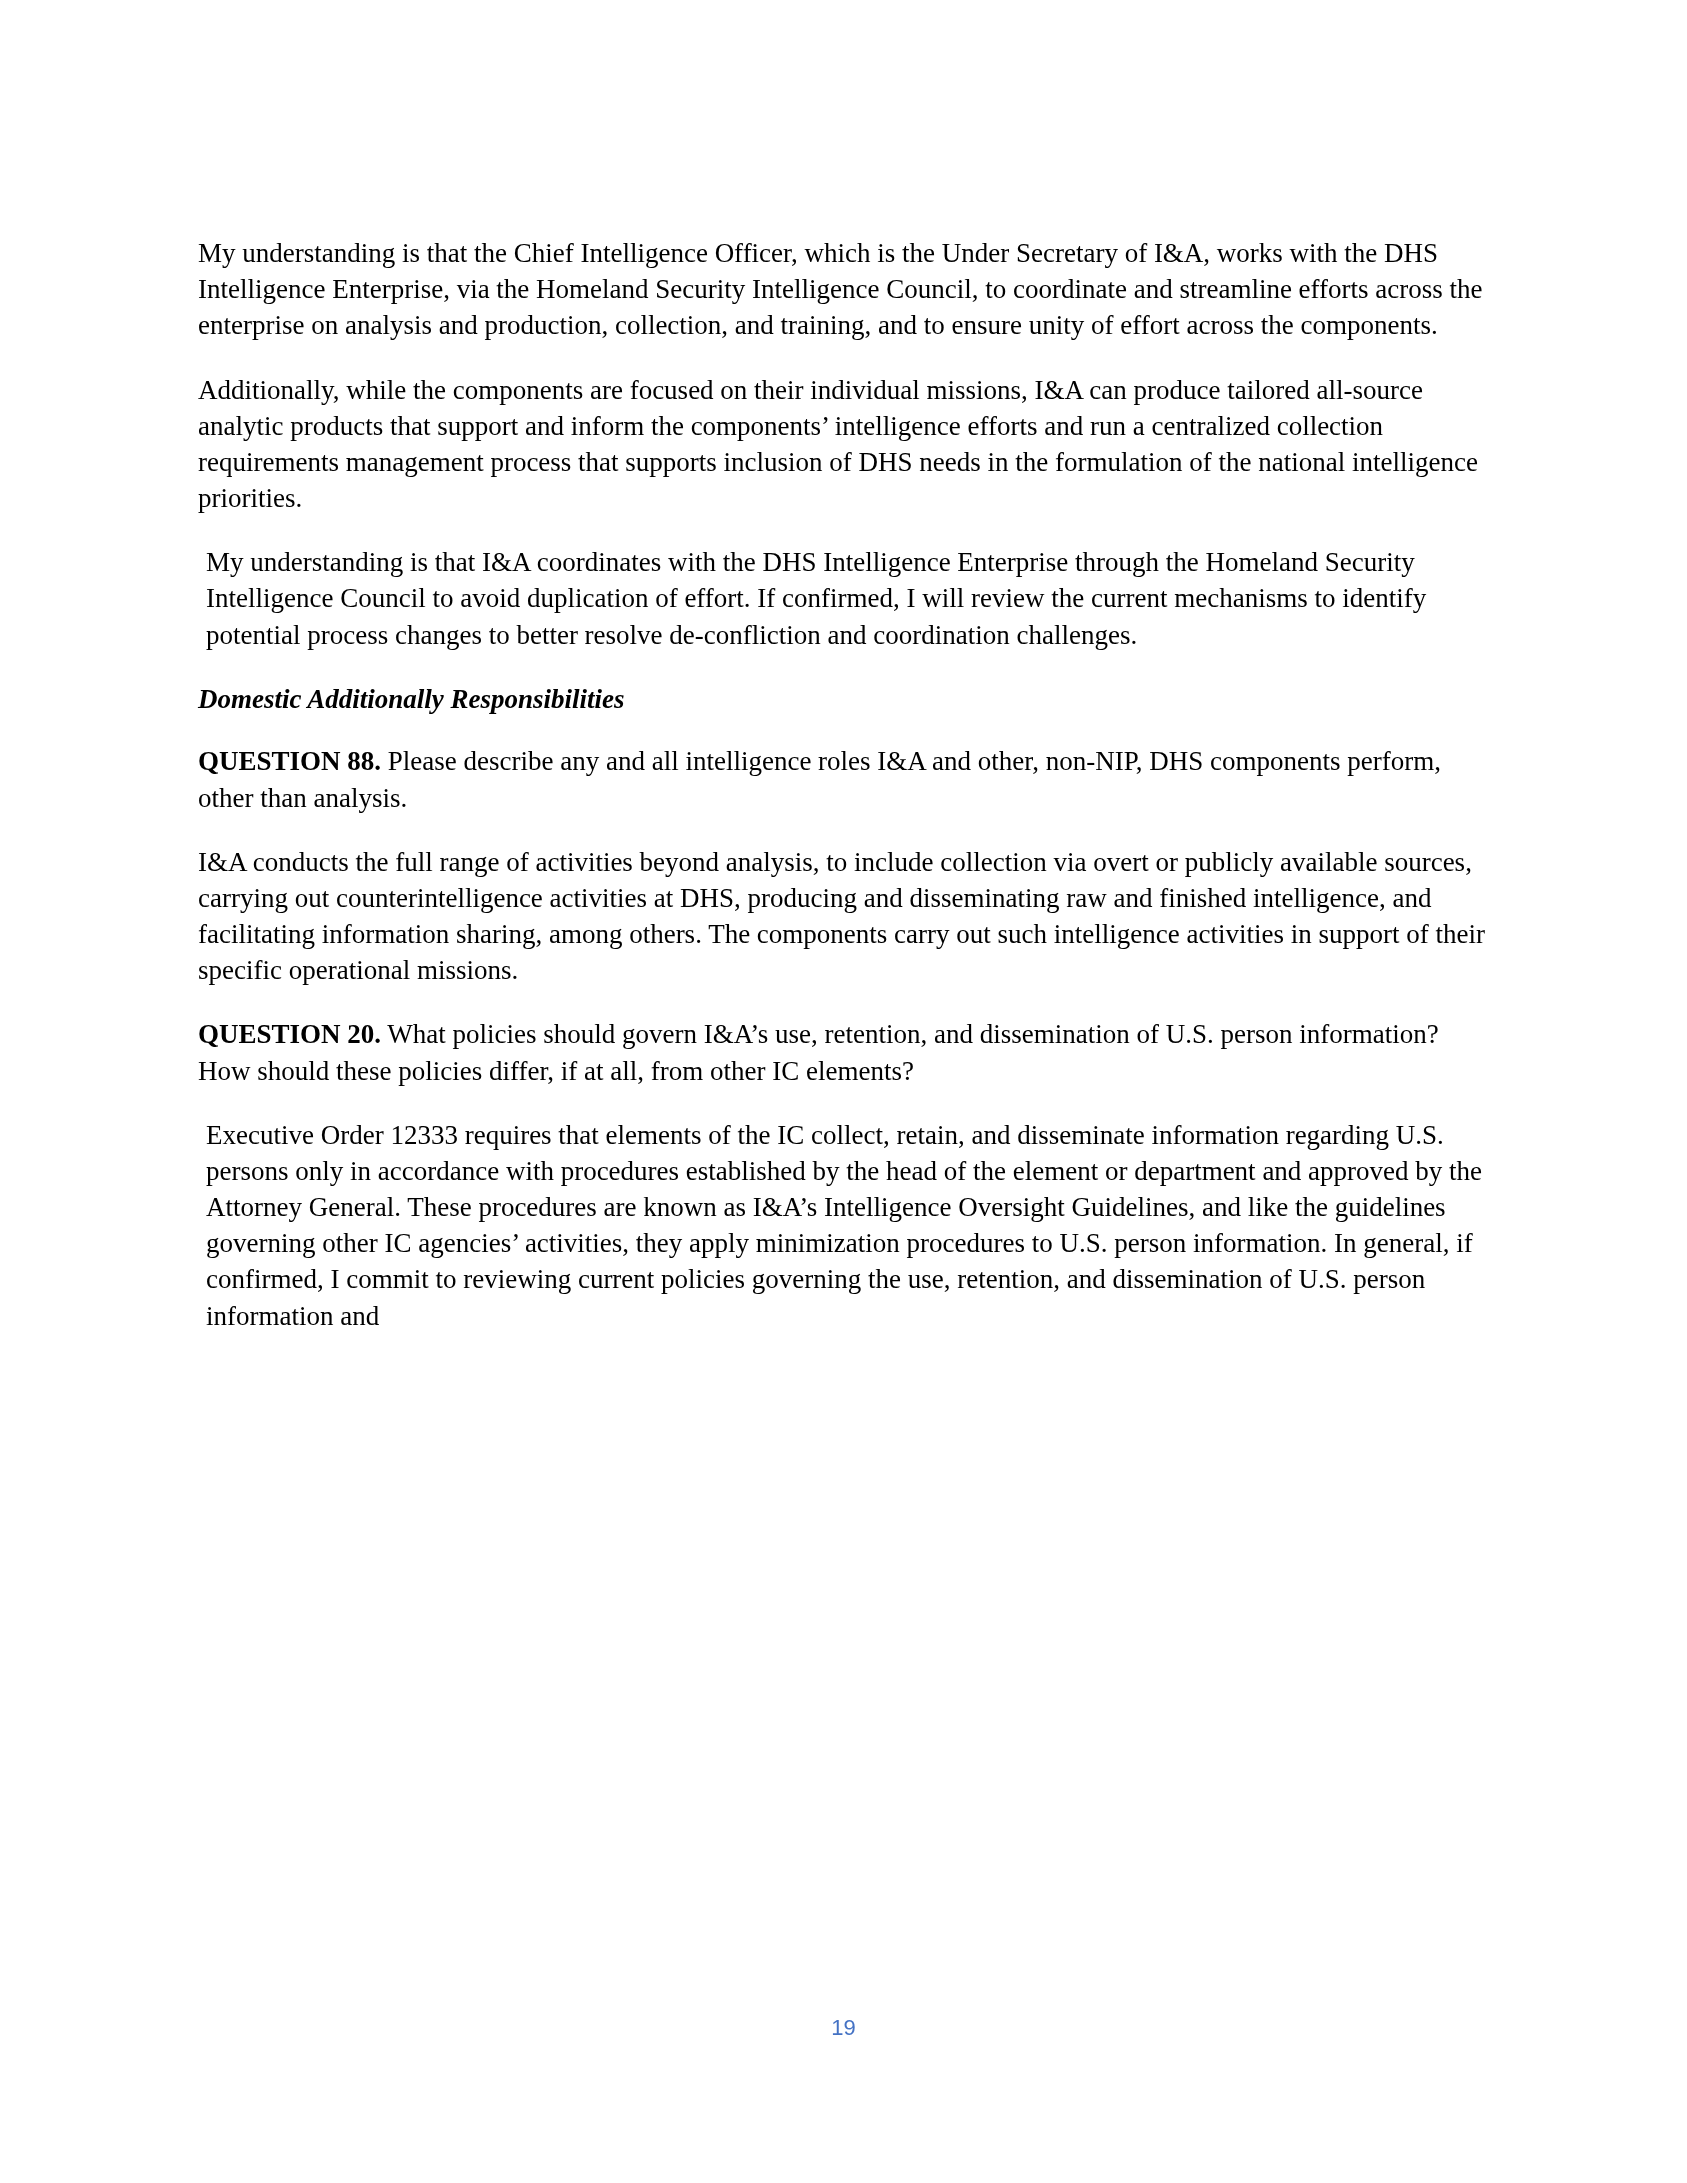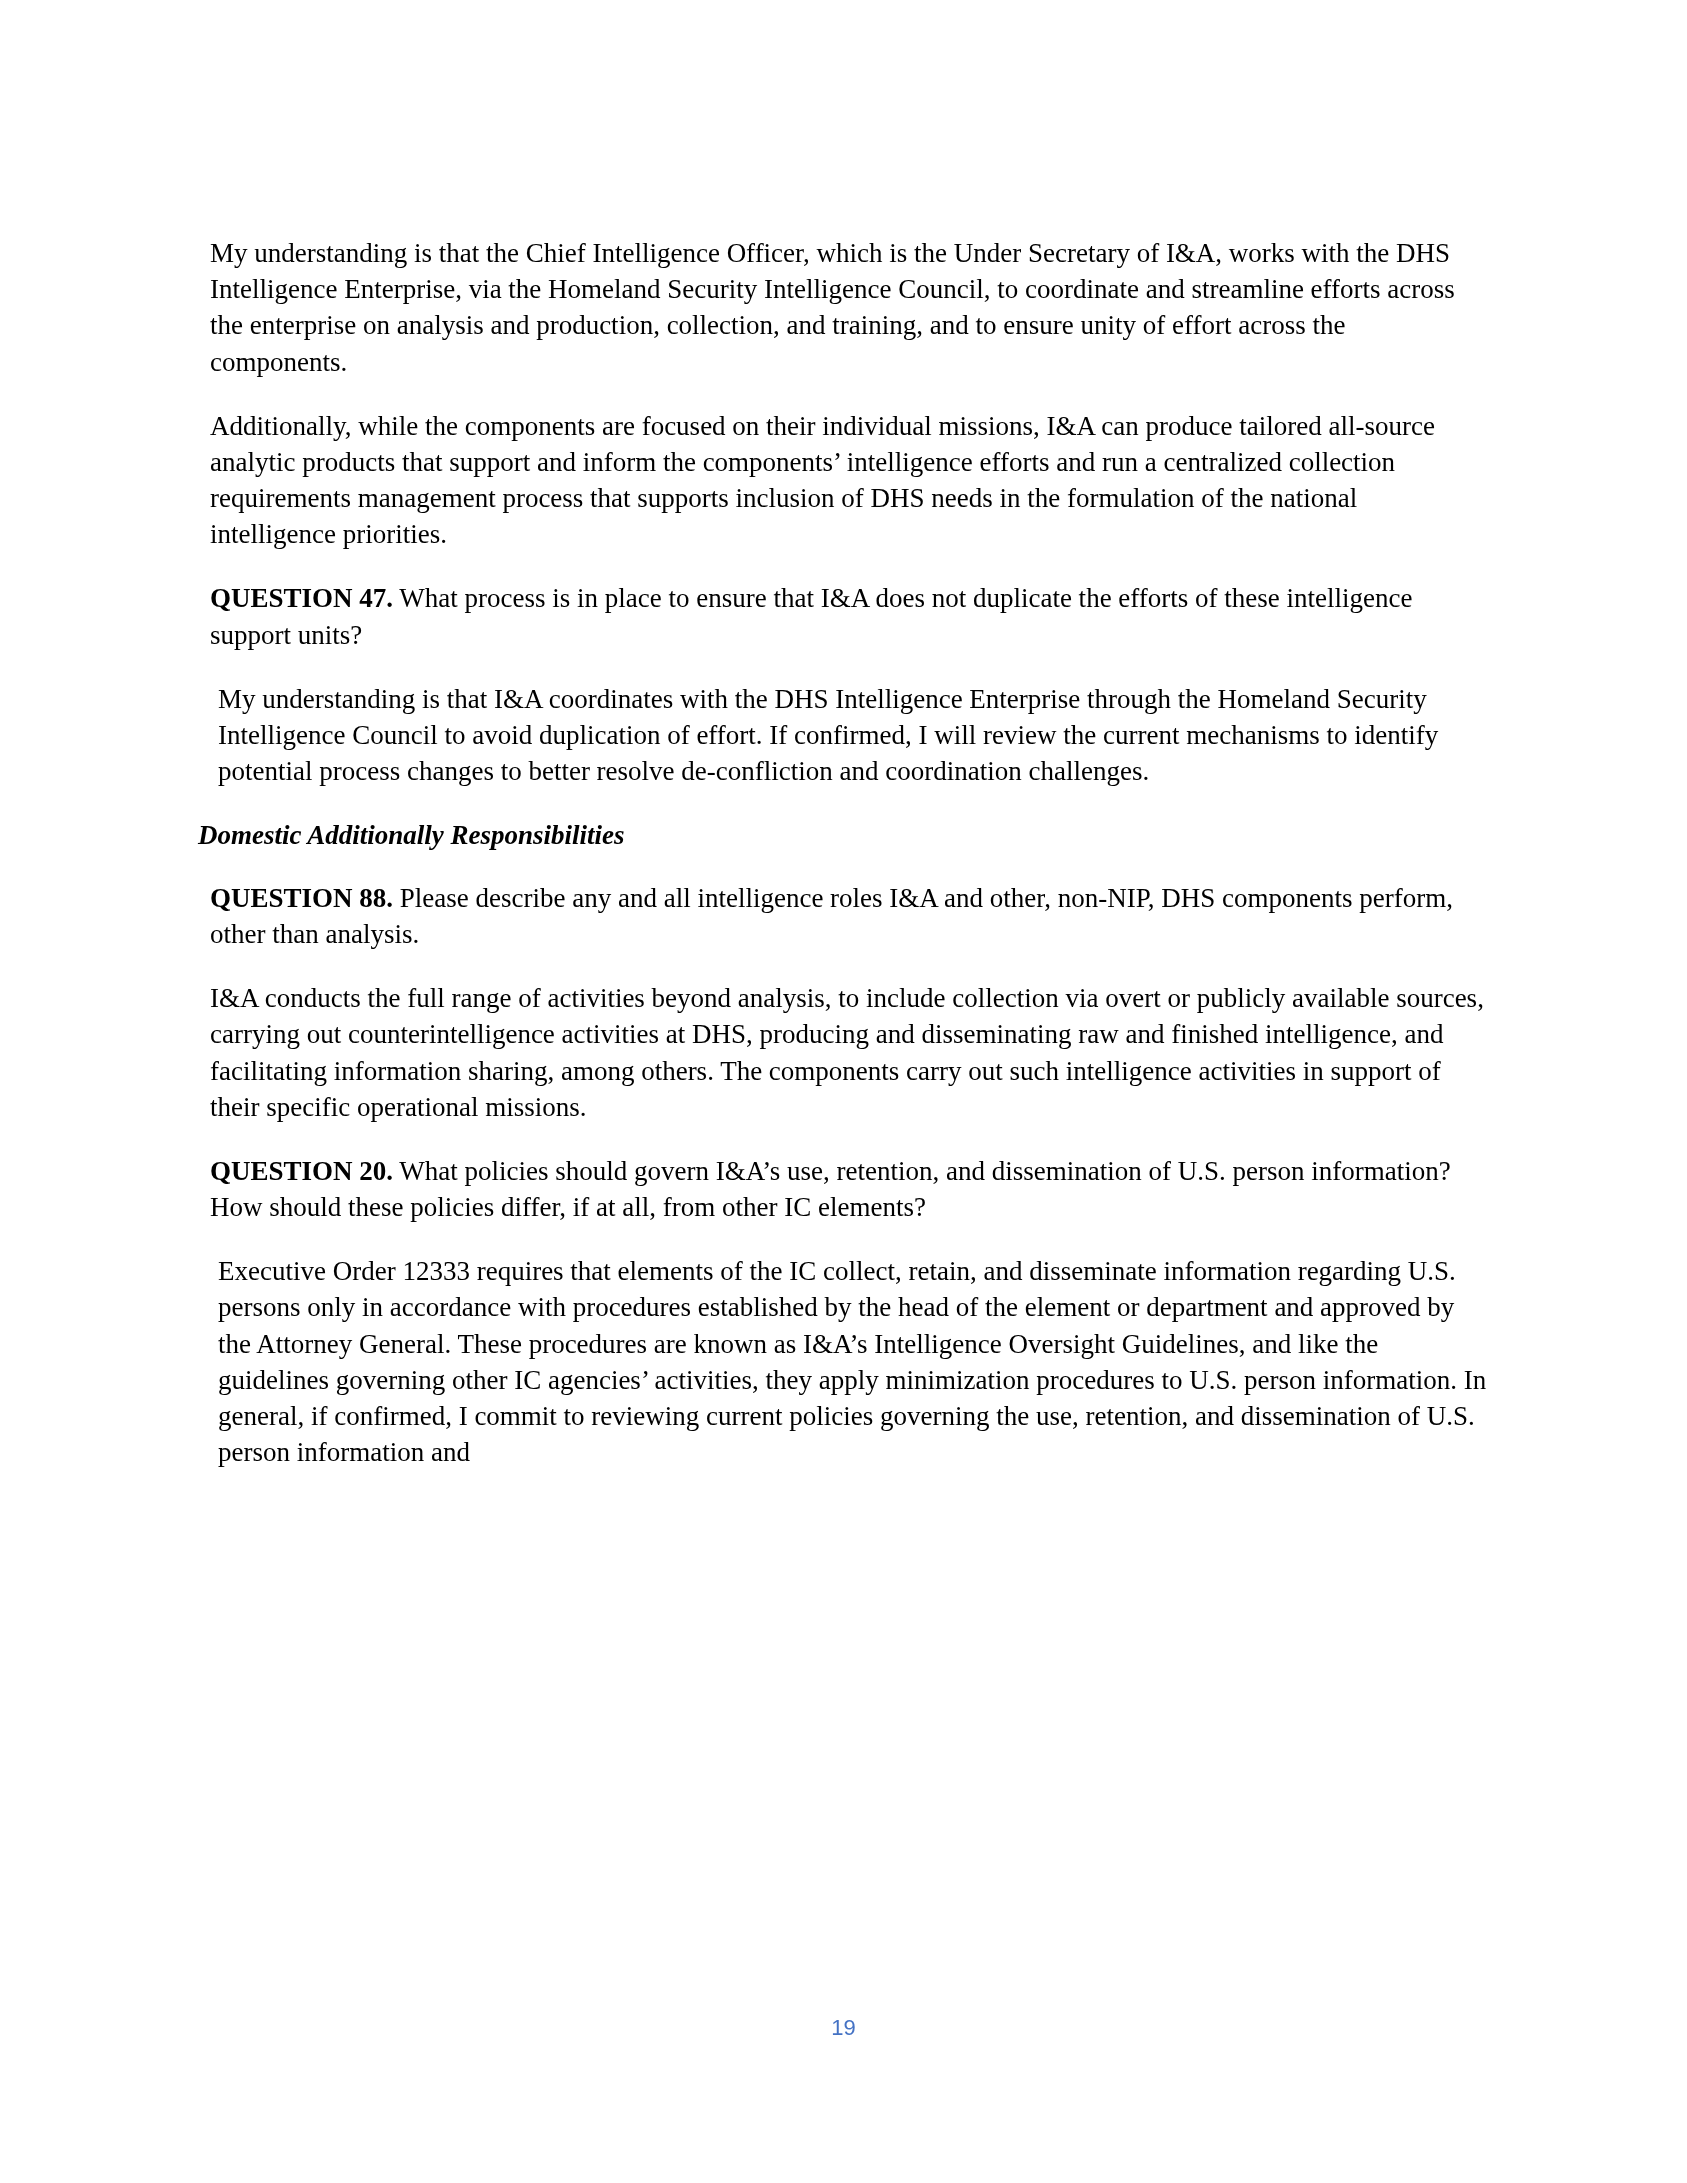--- a/index.html
+++ b/index.html
@@ -20,21 +20,21 @@
     box-sizing: border-box;
     padding: 235px 198px 0 198px;
   }
   .doc-body {
     width: 1290px;
     font-size: 27px;
     line-height: 1.34;
     text-align: left;
   }
   .para {
-    margin: 0 0 28px 12px;
+    margin: 0 0 28px 0;
   }
   .para.indent {
     padding-left: 8px;
   }
   .q-label {
     font-weight: bold;
   }
   .section-heading {
     margin: 0 0 26.5px 0;
     font-weight: bold;
@@ -55,21 +55,20 @@
 </head>
 <body>
 
 <div class="page">
   <div class="doc-body">
 
     <p class="para">My understanding is that the Chief Intelligence Officer, which is the Under Secretary of I&amp;A, works with the DHS Intelligence Enterprise, via the Homeland Security Intelligence Council, to coordinate and streamline efforts across the enterprise on analysis and production, collection, and training, and to ensure unity of effort across the components.</p>
 
     <p class="para">Additionally, while the components are focused on their individual missions, I&amp;A can produce tailored all-source analytic products that support and inform the components’ intelligence efforts and run a centralized collection requirements management process that supports inclusion of DHS needs in the formulation of the national intelligence priorities.</p>
 
-    <p class="para"><span class="q-label">QUESTION 47.</span> <span>What process is in place to ensure that I&amp;A does not duplicate the efforts of these intelligence support units?</span></p>
 
     <p class="para indent">My understanding is that I&amp;A coordinates with the DHS Intelligence Enterprise through the Homeland Security Intelligence Council to avoid duplication of effort. If confirmed, I will review the current mechanisms to identify potential process changes to better resolve de-confliction and coordination challenges.</p>
 
     <p class="section-heading">Domestic Additionally Responsibilities</p>
 
     <p class="para"><span class="q-label">QUESTION 88.</span> <span>Please describe any and all intelligence roles I&amp;A and other, non-NIP, DHS components perform, other than analysis.</span></p>
 
     <p class="para">I&amp;A conducts the full range of activities beyond analysis, to include collection via overt or publicly available sources, carrying out counterintelligence activities at DHS, producing and disseminating raw and finished intelligence, and facilitating information sharing, among others.  The components carry out such intelligence activities in support of their specific operational missions.</p>
 
     <p class="para"><span class="q-label">QUESTION 20.</span> <span>What policies should govern I&amp;A’s use, retention, and dissemination of U.S. person information?  How should these policies differ, if at all, from other IC elements?</span></p>

